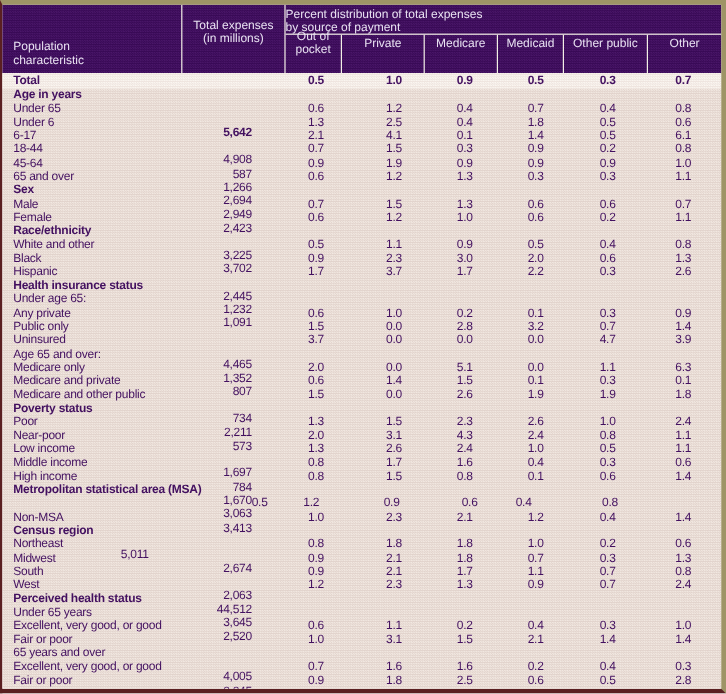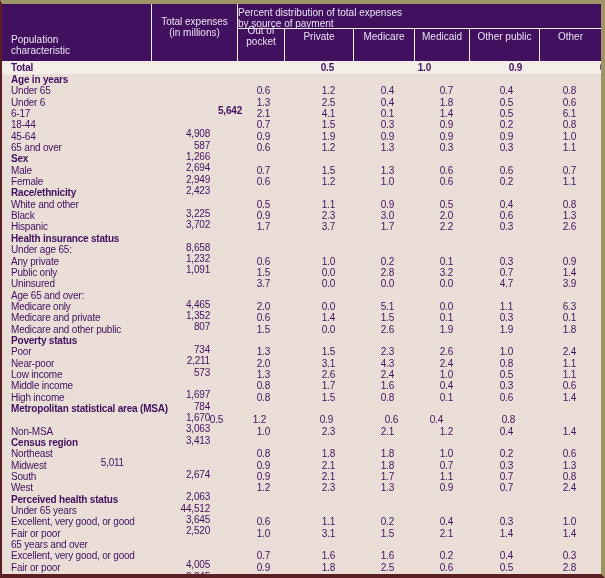--- a/index.html
+++ b/index.html
@@ -48,21 +48,20 @@
   .row{
     display:grid;
     grid-template-columns:150px 86px 47px 69px 61px 55px 70px 61px;
     height:11.35px;font-size:10px;line-height:11.35px;
     letter-spacing:-0.2px;
   }
   .row.total{
     height:13px;line-height:13px;font-weight:bold;
     background-image:repeating-conic-gradient(#fbf7f2 0% 25%, #eee4de 0% 50%);
     background-size:2px 2px;
-    gap:32px;
   }
   .row .lbl{padding-left:9px;white-space:nowrap;overflow:visible;}
   .row.indent .lbl{}
   .row.section .lbl{font-weight:bold;}
   .num{text-align:right;white-space:nowrap;}
   .num.c0{padding-right:28px;margin-top:43px;}
   .num.c1{padding-right:15px;}
   .num.c2{padding-right:19px;}
   .num.c3{padding-right:21px;}
   .num.c4{padding-right:17px;}
@@ -219,21 +218,21 @@
         <div class="num c0"></div>
         <div class="num c1"></div>
         <div class="num c2"></div>
         <div class="num c3"></div>
         <div class="num c4"></div>
         <div class="num c5"></div>
         <div class="num c6"></div>
       </div>
       <div class="row data">
         <div class="lbl">White and other</div>
-        <div class="num c0">8,658</div>
+        <div class="num c0">2,445</div>
         <div class="num c1">0.5</div>
         <div class="num c2">1.1</div>
         <div class="num c3">0.9</div>
         <div class="num c4">0.5</div>
         <div class="num c5">0.4</div>
         <div class="num c6">0.8</div>
       </div>
       <div class="row data">
         <div class="lbl">Black</div>
         <div class="num c0">1,232</div>

